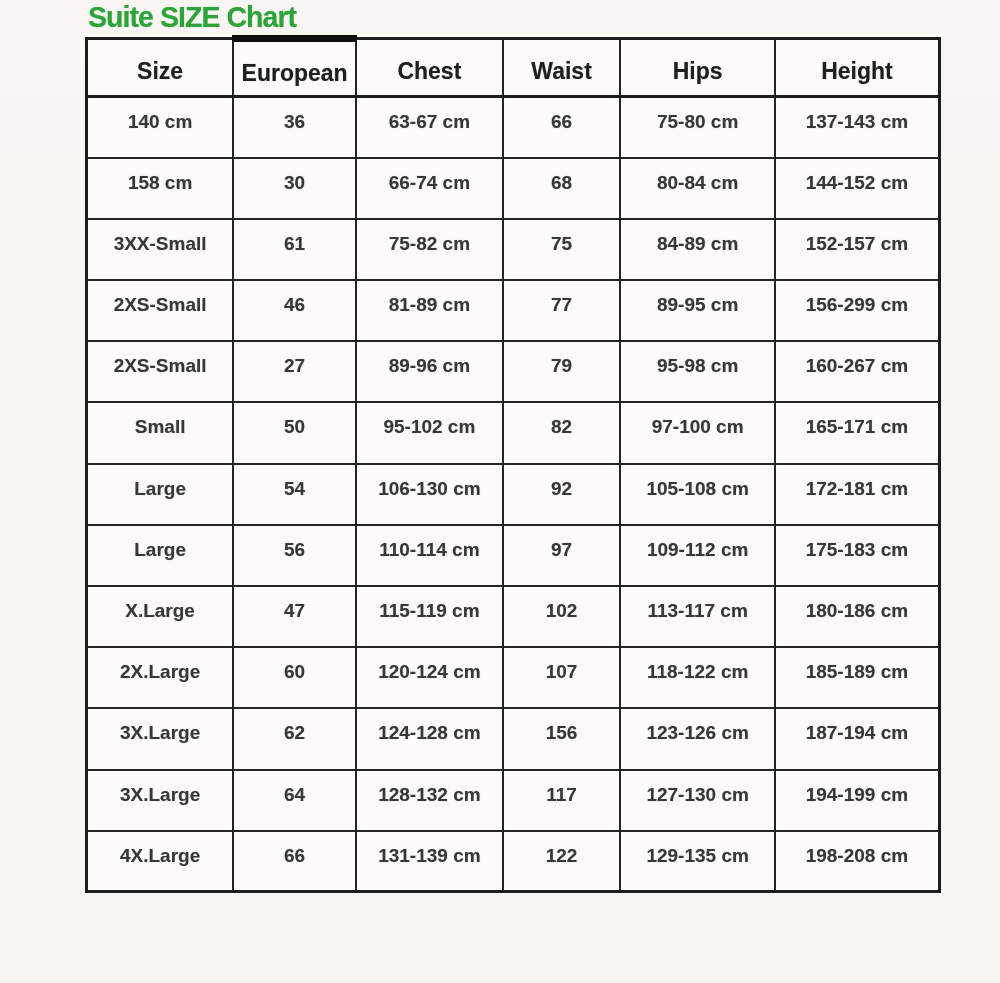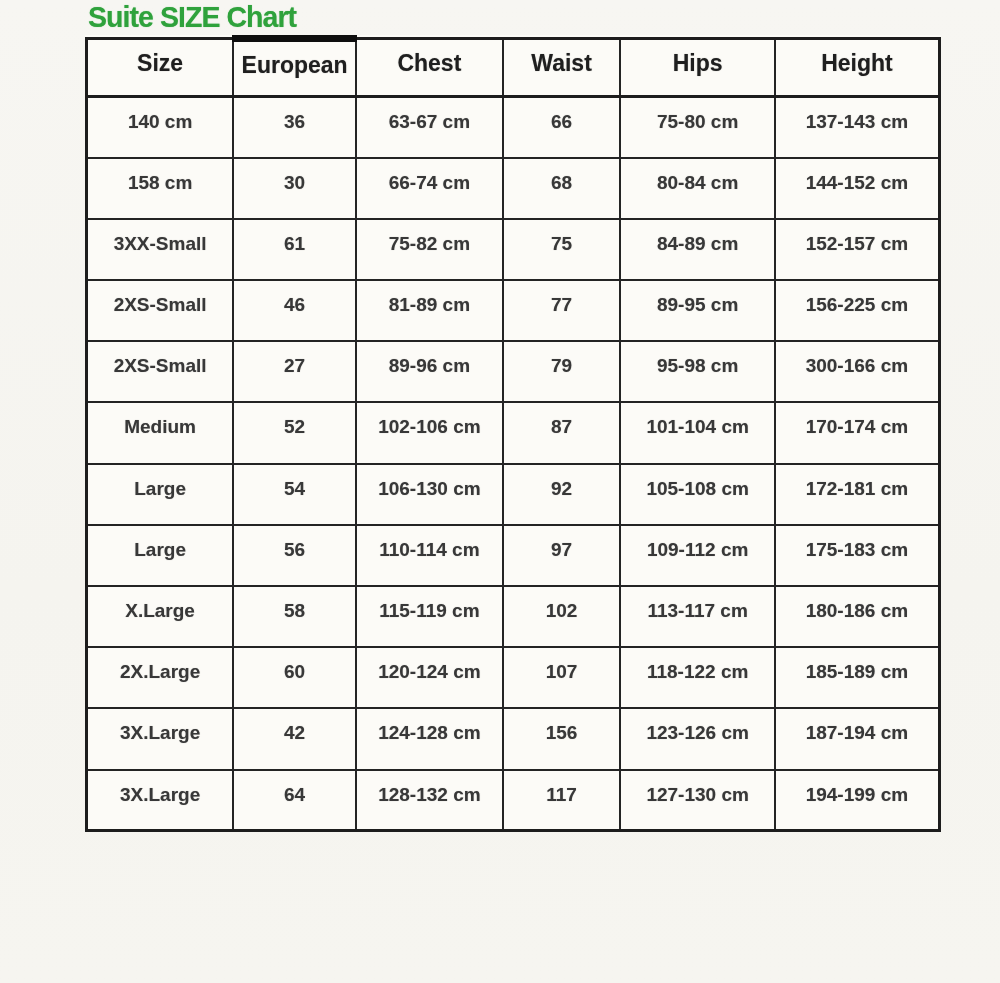--- a/index.html
+++ b/index.html
@@ -43,21 +43,21 @@
   th, td {
     box-sizing: border-box;
     border: 2px solid #242424;
     text-align: center;
     vertical-align: top;
     overflow: hidden;
     white-space: nowrap;
   }
   th {
     height: 58px;
-    padding-top: 10px;
+    padding-top: 18px;
     font-size: 23px;
     font-weight: bold;
     color: #1f1f1f;
     text-shadow: 0 0 1px rgba(40,40,40,0.45);
     border-bottom: 3px solid #1d1d1d;
   }
   th.thick-top {
     border-top: 7px solid #0e0e0e;
     margin-left: 12px;
   }
@@ -120,81 +120,89 @@
           <td>75</td>
           <td>84-89 cm</td>
           <td>152-157 cm</td>
         </tr>
         <tr>
           <td>2XS-Small</td>
           <td>46</td>
           <td>81-89 cm</td>
           <td>77</td>
           <td>89-95 cm</td>
-          <td>156-225 cm</td>
+          <td>156-299 cm</td>
         </tr>
         <tr>
           <td>2XS-Small</td>
           <td>27</td>
           <td>89-96 cm</td>
           <td>79</td>
           <td>95-98 cm</td>
-          <td>300-166 cm</td>
-        </tr>
-        <tr>
-          <td>Medium</td>
-          <td>52</td>
-          <td>102-106 cm</td>
-          <td>87</td>
-          <td>101-104 cm</td>
-          <td>170-174 cm</td>
+          <td>160-267 cm</td>
+        </tr>
+        <tr>
+          <td>Small</td>
+          <td>50</td>
+          <td>95-102 cm</td>
+          <td>82</td>
+          <td>97-100 cm</td>
+          <td>165-171 cm</td>
         </tr>
         <tr>
           <td>Large</td>
           <td>54</td>
           <td>106-130 cm</td>
           <td>92</td>
           <td>105-108 cm</td>
           <td>172-181 cm</td>
         </tr>
         <tr>
           <td>Large</td>
           <td>56</td>
           <td>110-114 cm</td>
           <td>97</td>
           <td>109-112 cm</td>
           <td>175-183 cm</td>
         </tr>
         <tr>
           <td>X.Large</td>
-          <td>58</td>
+          <td>47</td>
           <td>115-119 cm</td>
           <td>102</td>
           <td>113-117 cm</td>
           <td>180-186 cm</td>
         </tr>
         <tr>
           <td>2X.Large</td>
           <td>60</td>
           <td>120-124 cm</td>
           <td>107</td>
           <td>118-122 cm</td>
           <td>185-189 cm</td>
         </tr>
         <tr>
           <td>3X.Large</td>
-          <td>42</td>
+          <td>62</td>
           <td>124-128 cm</td>
           <td>156</td>
           <td>123-126 cm</td>
           <td>187-194 cm</td>
         </tr>
         <tr>
           <td>3X.Large</td>
           <td>64</td>
           <td>128-132 cm</td>
           <td>117</td>
           <td>127-130 cm</td>
           <td>194-199 cm</td>
         </tr>
+        <tr>
+          <td>4X.Large</td>
+          <td>66</td>
+          <td>131-139 cm</td>
+          <td>122</td>
+          <td>129-135 cm</td>
+          <td>198-208 cm</td>
+        </tr>
       </tbody>
   </table>
 </div>
 
 </body></html>

